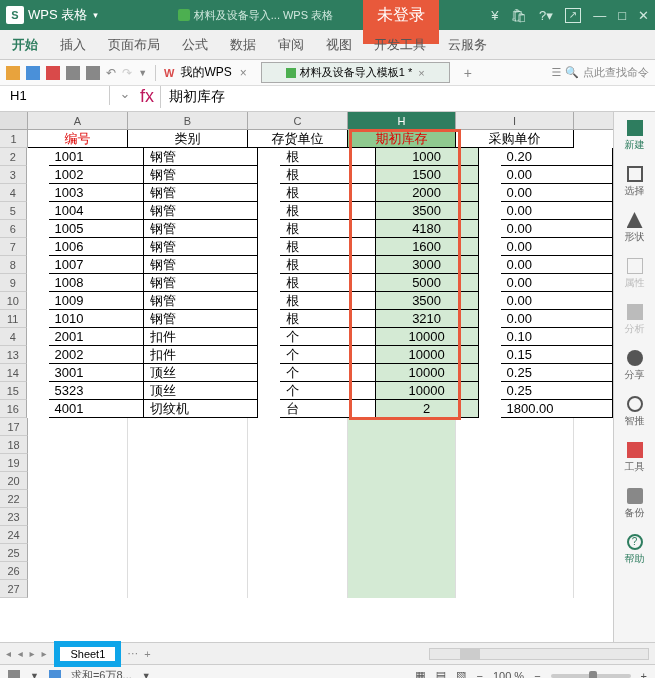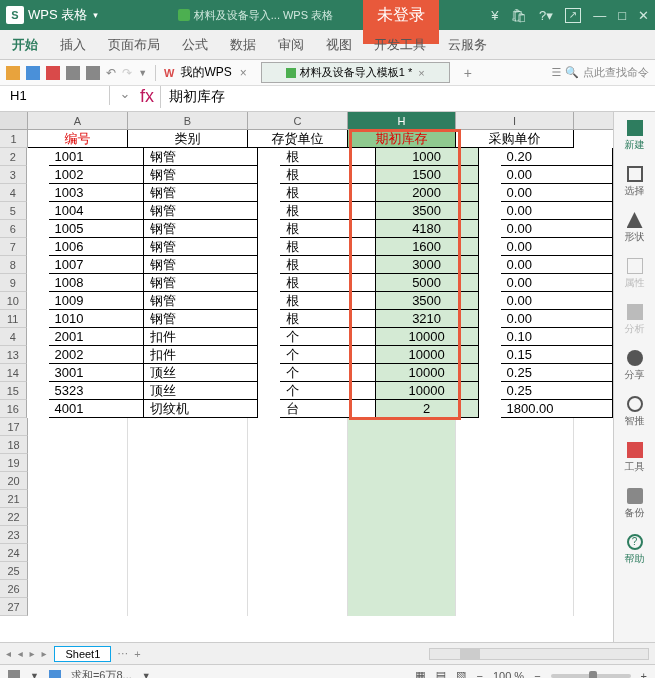--- a/index.html
+++ b/index.html
@@ -62,21 +62,21 @@
 .sp-ic.shape{background:#555;clip-path:polygon(50% 0,100% 100%,0 100%);}
 .sp-ic.prop{border:1px solid #bbb;}
 .sp-ic.ana{background:#bbb;}
 .sp-ic.share{background:#555;border-radius:50%;}
 .sp-ic.smart{border:2px solid #555;border-radius:50%;}
 .sp-ic.tool{background:#d94a4a;}
 .sp-ic.bak{background:#888;border-radius:2px;}
 .sp-ic.help{border:2px solid #2e7d5f;border-radius:50%;color:#2e7d5f;text-align:center;line-height:12px;font-size:10px;}
 .sheettabs{height:22px;border-top:1px solid #ccc;background:#f0f0f0;display:flex;align-items:center;padding:0 6px;gap:6px;font-size:11px;}
 .sheettabs .nav{color:#888;font-size:10px;letter-spacing:2px;}
-.sheettabs .sheet{background:#fff;border:1px solid #0ea5e9;padding:1px 10px;}
+.sheettabs .sheet{background:#fff;border:6px solid #0ea5e9;padding:1px 10px;}
 .sheettabs .hscroll{margin-left:auto;width:220px;height:12px;background:#e8e8e8;border:1px solid #ccc;position:relative;}
 .sheettabs .hscroll .thumb{position:absolute;left:30px;width:20px;height:10px;background:#ccc;}
 .statusbar{height:22px;border-top:1px solid #ccc;background:#f5f5f5;display:flex;align-items:center;padding:0 8px;gap:10px;font-size:11px;color:#555;}
 .statusbar .sic{width:12px;height:12px;background:#888;}
 .statusbar .slider{width:80px;height:4px;background:#ccc;position:relative;border-radius:2px;}
 .statusbar .slider .kn{position:absolute;left:38px;top:-3px;width:8px;height:10px;background:#888;border-radius:2px;}
 .grid-wrap{position:relative;flex:1;}
 </style>
 </head>
 <body>
@@ -312,28 +312,20 @@
           </div>
           <div class="row">
             <div class="rh">20</div>
             <div class="cell empty w-a"></div>
             <div class="cell empty w-b"></div>
             <div class="cell empty w-c"></div>
             <div class="cell emptyh w-h"></div>
             <div class="cell empty w-i"></div>
           </div>
           <div class="row">
-            <div class="rh">21</div>
-            <div class="cell empty w-a"></div>
-            <div class="cell empty w-b"></div>
-            <div class="cell empty w-c"></div>
-            <div class="cell emptyh w-h"></div>
-            <div class="cell empty w-i"></div>
-          </div>
-          <div class="row">
             <div class="rh">22</div>
             <div class="cell empty w-a"></div>
             <div class="cell empty w-b"></div>
             <div class="cell empty w-c"></div>
             <div class="cell emptyh w-h"></div>
             <div class="cell empty w-i"></div>
           </div>
           <div class="row">
             <div class="rh">23</div>
             <div class="cell empty w-a"></div>

